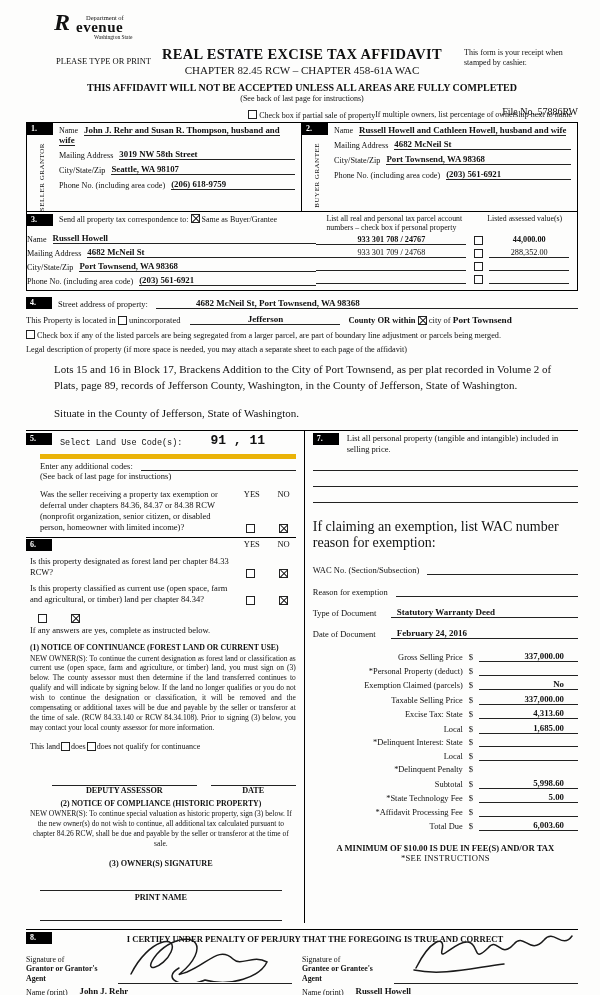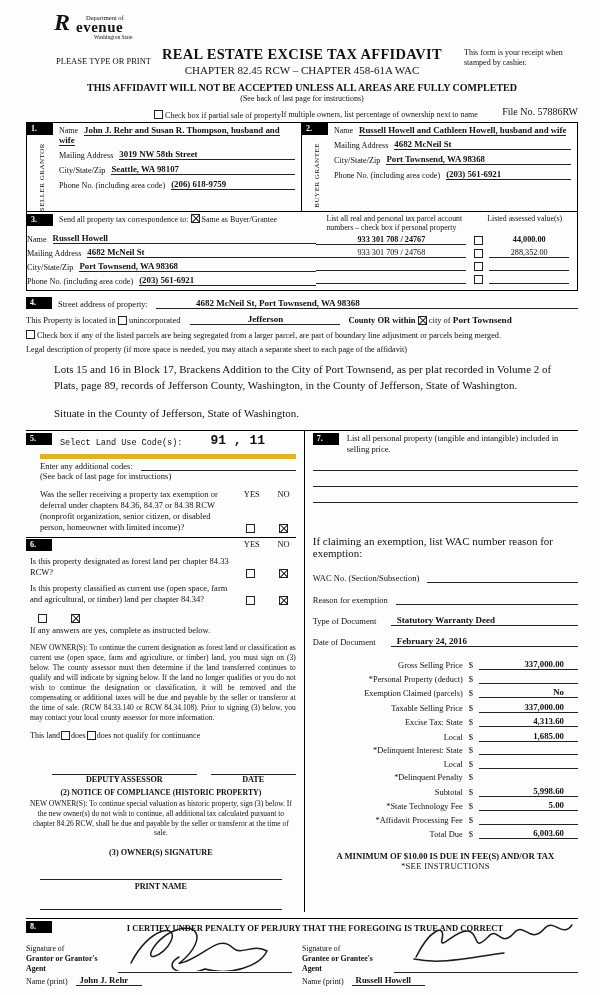--- a/index.html
+++ b/index.html
@@ -27,21 +27,21 @@
   .logo .rev { font-size:15px; font-weight:bold; letter-spacing:0.5px; position:absolute; left:22px; top:7px; }
   .logo .was { font-size:5.5px; position:absolute; left:40px; top:22px; }
   .typeprint { position:absolute; left:30px; top:48px; font-size:8.5px; }
   .titleblock { position:absolute; left:50%; transform:translateX(-50%); top:38px; width:360px; text-align:center; }
   .titleblock .t1 { font-size:14.5px; font-weight:bold; letter-spacing:0.3px; }
   .titleblock .t2 { font-size:11px; margin-top:1px; }
   .receipt { position:absolute; right:4px; top:40px; width:110px; font-size:8px; line-height:1.3; }
   .warn { text-align:center; font-weight:bold; font-size:10px; margin-top:2px; }
   .seeback { text-align:center; font-size:8px; margin-top:1px; }
   .fileno { text-align:right; font-size:10px; margin-top:3px; }
-  .cbrow { display:flex; justify-content:center; font-size:8px; margin:2px 6px 2px 34px; }
+  .cbrow { display:flex; justify-content:flex-end; font-size:8px; margin:2px 6px 2px 34px; }
 
   
   .box123 { border:1.5px solid #000; }
   .halves { display:flex; border-bottom:1px solid #000; }
   .half { width:50%; display:flex; }
   .half.left { border-right:1.5px solid #000; }
   .sidecol { width:30px; flex:none; display:flex; flex-direction:column; align-items:flex-start; }
   .vlabel { writing-mode:vertical-rl; transform:rotate(180deg); font-size:7px; letter-spacing:0.5px;
             margin:8px auto 0 auto; text-align:center; line-height:1.5; }
   .fields { flex:1; padding:2px 6px 3px 2px; }
@@ -93,21 +93,21 @@
   .asslbl .l1 { flex:1.7; text-align:center; font-weight:bold;}
   .asslbl .l2 { flex:1; text-align:center; font-weight:bold;}
   .notice2 { margin-top:4px; text-align:center; font-size:7.5px; line-height:1.32; }
   .notice2 .nt { font-weight:bold; font-size:7.8px; }
   .ownsig { text-align:center; font-weight:bold; margin-top:10px; font-size:8.2px; }
   .pline { margin:22px 14px 0 14px; border-bottom:1px solid #222; }
   .pname { text-align:center; font-weight:bold; margin-top:2px; font-size:8.2px; }
 
   .s7head { display:flex; }
   .s7lines > div { border-bottom:1px solid #222; margin-top:15px; }
-  .exline { margin-top:32px; font-size:11px; }
+  .exline { margin-top:16px; font-size:14px; }
   .wacrow { display:flex; align-items:flex-end; margin-top:14px; }
   .wacrow .lab { padding-right:8px; flex:none; }
   .docrow { display:flex; align-items:center; margin-top:10px; }
   .docrow .lab { width:78px; flex:none; }
   .docrow .val { flex:1; border-bottom:1px solid #222; font-weight:bold; font-size:9px; padding-left:6px; }
   .fees { margin-top:12px; }
   .feerow { display:flex; align-items:flex-end; margin-top:3.5px; }
   .feelabel { width:150px; text-align:right; flex:none; font-size:8.4px; }
   .feedollar { width:16px; text-align:center; flex:none; }
   .feeline { flex:1; border-bottom:1px solid #222; text-align:right; font-weight:bold; font-size:8.8px;
@@ -350,20 +350,21 @@
       </div>
       <div class="s6q">
         <div class="ynboxes" style="width:58px;align-items:flex-end;">
           <span class="cb"></span>
           <span class="cb checked"></span>
         </div>
       </div>
       <div style="margin-left:4px;margin-top:2px;">If any answers are yes, complete as instructed below.</div>
 
       <div class="notice">
+        <div class="nt">(1) NOTICE OF CONTINUANCE (FOREST LAND OR CURRENT USE)</div>
         <div>NEW OWNER(S): To continue the current designation as forest land or classification as current use (open space, farm and agriculture, or timber) land, you must sign on (3) below.  The county assessor must then determine if the land transferred continues to qualify and will indicate by signing below. If the land no longer qualifies or you do not wish to continue the designation or classification, it will be removed and the compensating or additional taxes will be due and payable by the seller or transferor at the time of sale.  (RCW 84.33.140 or RCW 84.34.108). Prior to signing (3) below, you may contact your local county assessor for more information.</div>
       </div>
       <div class="landq">
         <span>This land</span>
         <span class="cb"></span>
         <span>does</span>
         <span class="cb"></span>
         <span>does not  qualify for continuance</span>
       </div>
       <div class="asslines">

